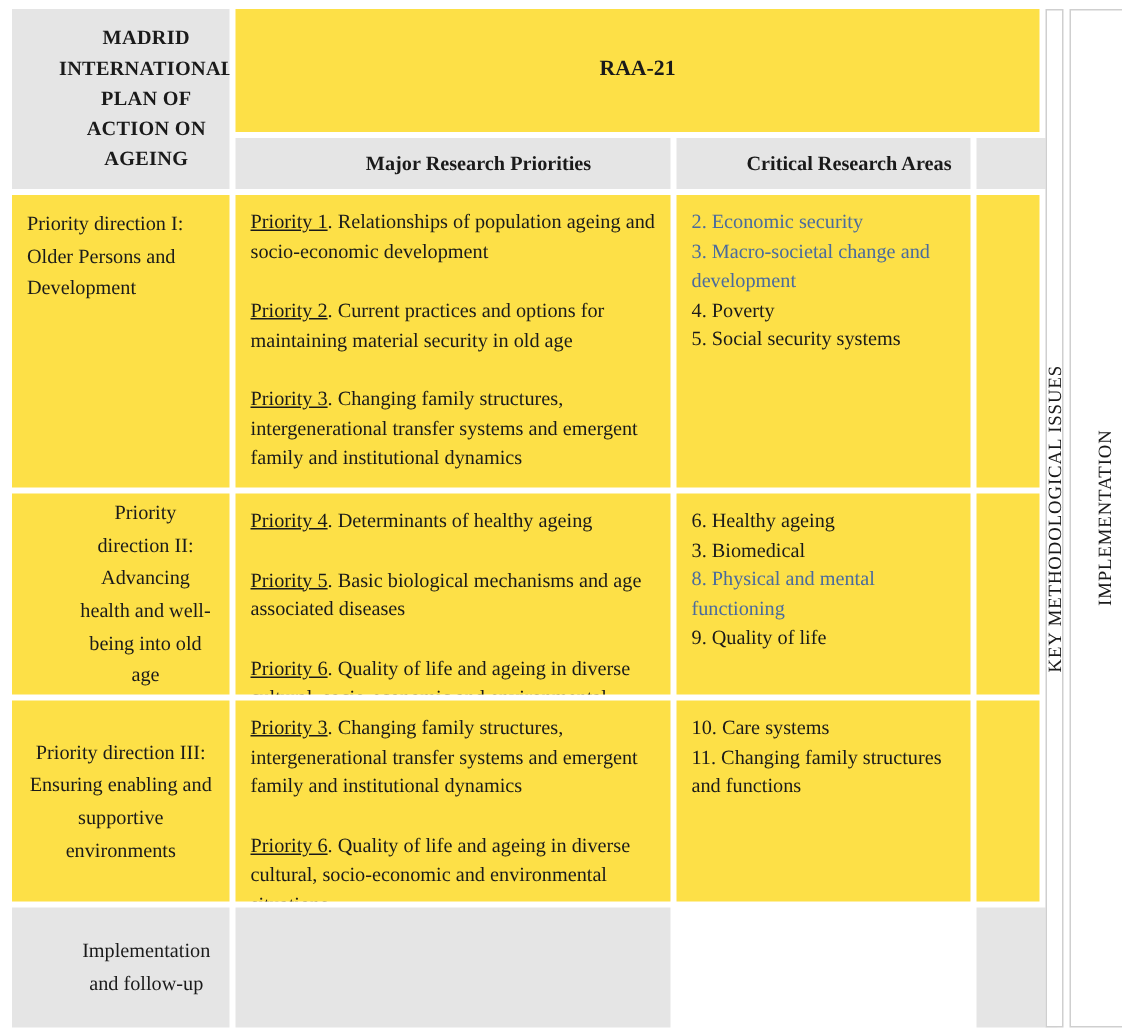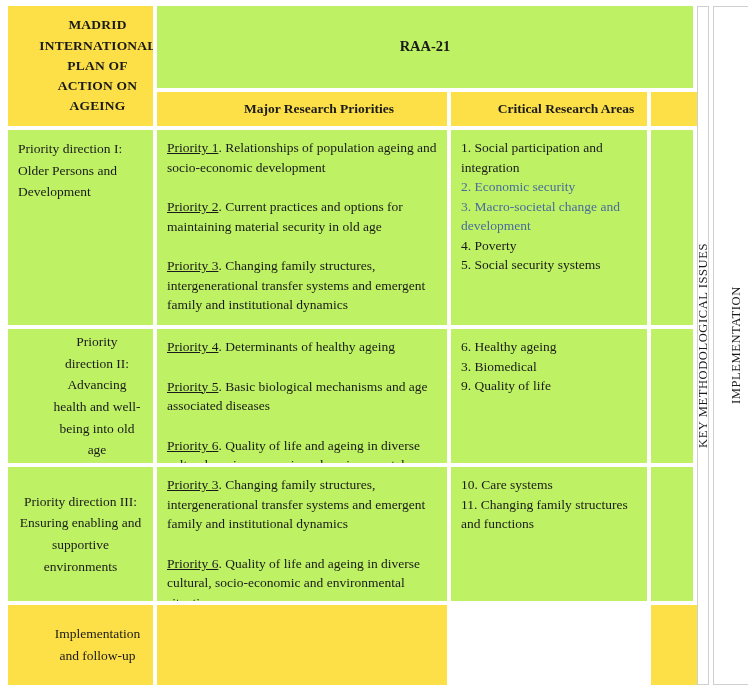--- a/index.html
+++ b/index.html
@@ -23,29 +23,29 @@
     left: 8px;
     top: 6px;
     width: 732px;
     height: 675px;
     display: grid;
     grid-template-columns: 145px 290px 196px 42px 12px 47px;
     grid-template-rows: 82px 34px 195px 134px 134px 80px;
     gap: 4px;
   }
   .cell {
-    background: #bef264;
+    background: #fde047;
     box-sizing: border-box;
     padding: 8px 10px;
     font-size: 13.5px;
     line-height: 1.45;
     overflow: hidden;
   }
   .cell.light {
-    background: #fde047;
+    background: #e5e5e5;
     padding-left: 44px;
   }
   .center {
     display: flex;
     align-items: center;
     justify-content: center;
     text-align: center;
   }
   .title-cell {
     font-weight: bold;
@@ -122,37 +122,37 @@
     <div class="cell light center col-head" style="grid-column:3; grid-row:2;">Critical Research Areas</div>
     <div class="cell light" style="grid-column:4; grid-row:2;"></div>
 
     <div class="cell center rowlabel" style="grid-column:1; grid-row:3; justify-content:flex-start; text-align:left; align-items:flex-start;">Priority direction I: Older Persons and Development</div>
     <div class="cell plist" style="grid-column:2; grid-row:3;">
         <p><span class="u">Priority 1</span><span>. Relationships of population ageing and socio-economic development</span></p>
         <p><span class="u">Priority 2</span><span>. Current practices and options for maintaining material security in old age</span></p>
         <p><span class="u">Priority 3</span><span>. Changing family structures, intergenerational transfer systems and emergent family and institutional dynamics</span></p>
       </div>
     <div class="cell nlist" style="grid-column:3; grid-row:3;">
-        <p>1. Social participation and integration</p>
         <p class="blue">2. Economic security</p>
         <p class="blue">3. Macro-societal change and development</p>
         <p>4. Poverty</p>
         <p>5. Social security systems</p>
       </div>
     <div class="cell" style="grid-column:4; grid-row:3;"></div>
 
     <div class="cell center rowlabel" style="grid-column:1; grid-row:4;padding-left:43px;">Priority direction II: Advancing health and well-being into old age</div>
     <div class="cell plist" style="grid-column:2; grid-row:4;">
         <p><span class="u">Priority 4</span><span>. Determinants of healthy ageing</span></p>
         <p><span class="u">Priority 5</span><span>. Basic biological mechanisms and age associated diseases</span></p>
         <p><span class="u">Priority 6</span><span>. Quality of life and ageing in diverse cultural, socio-economic and environmental situations</span></p>
       </div>
     <div class="cell nlist" style="grid-column:3; grid-row:4;">
         <p>6. Healthy ageing</p>
         <p>3. Biomedical</p>
+        <p class="blue">8. Physical and mental functioning</p>
         <p>9. Quality of life</p>
       </div>
     <div class="cell" style="grid-column:4; grid-row:4;"></div>
 
     <div class="cell center rowlabel" style="grid-column:1; grid-row:5;">Priority direction III: Ensuring enabling and supportive environments</div>
     <div class="cell plist" style="grid-column:2; grid-row:5;">
         <p><span class="u">Priority 3</span><span>. Changing family structures, intergenerational transfer systems and emergent family and institutional dynamics</span></p>
         <p><span class="u">Priority 6</span><span>. Quality of life and ageing in diverse cultural, socio-economic and environmental situations</span></p>
       </div>
     <div class="cell nlist" style="grid-column:3; grid-row:5;">

